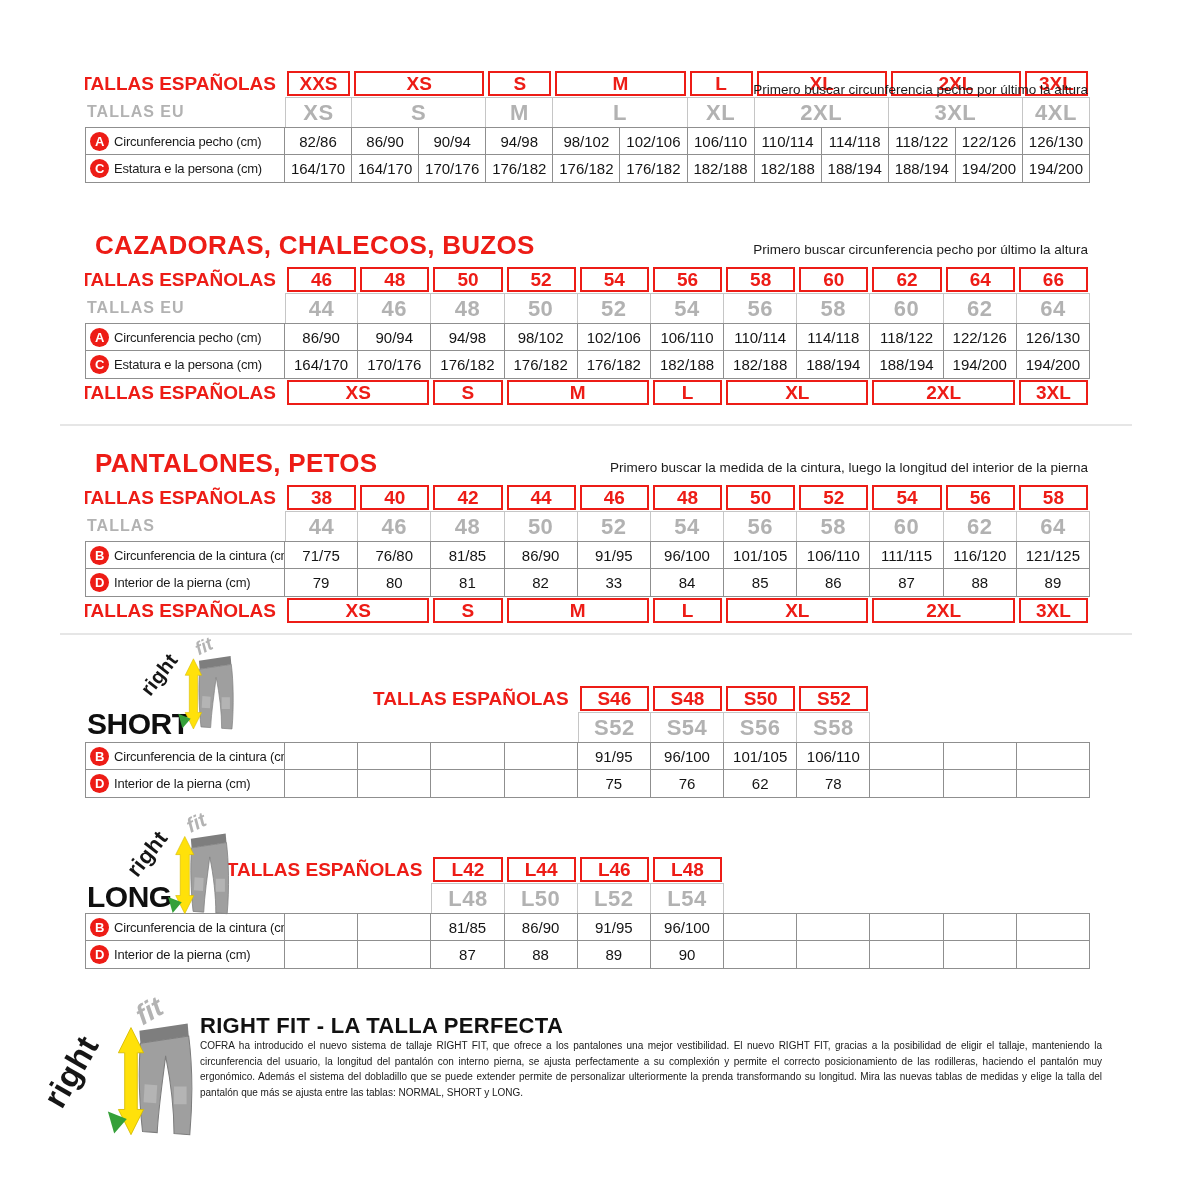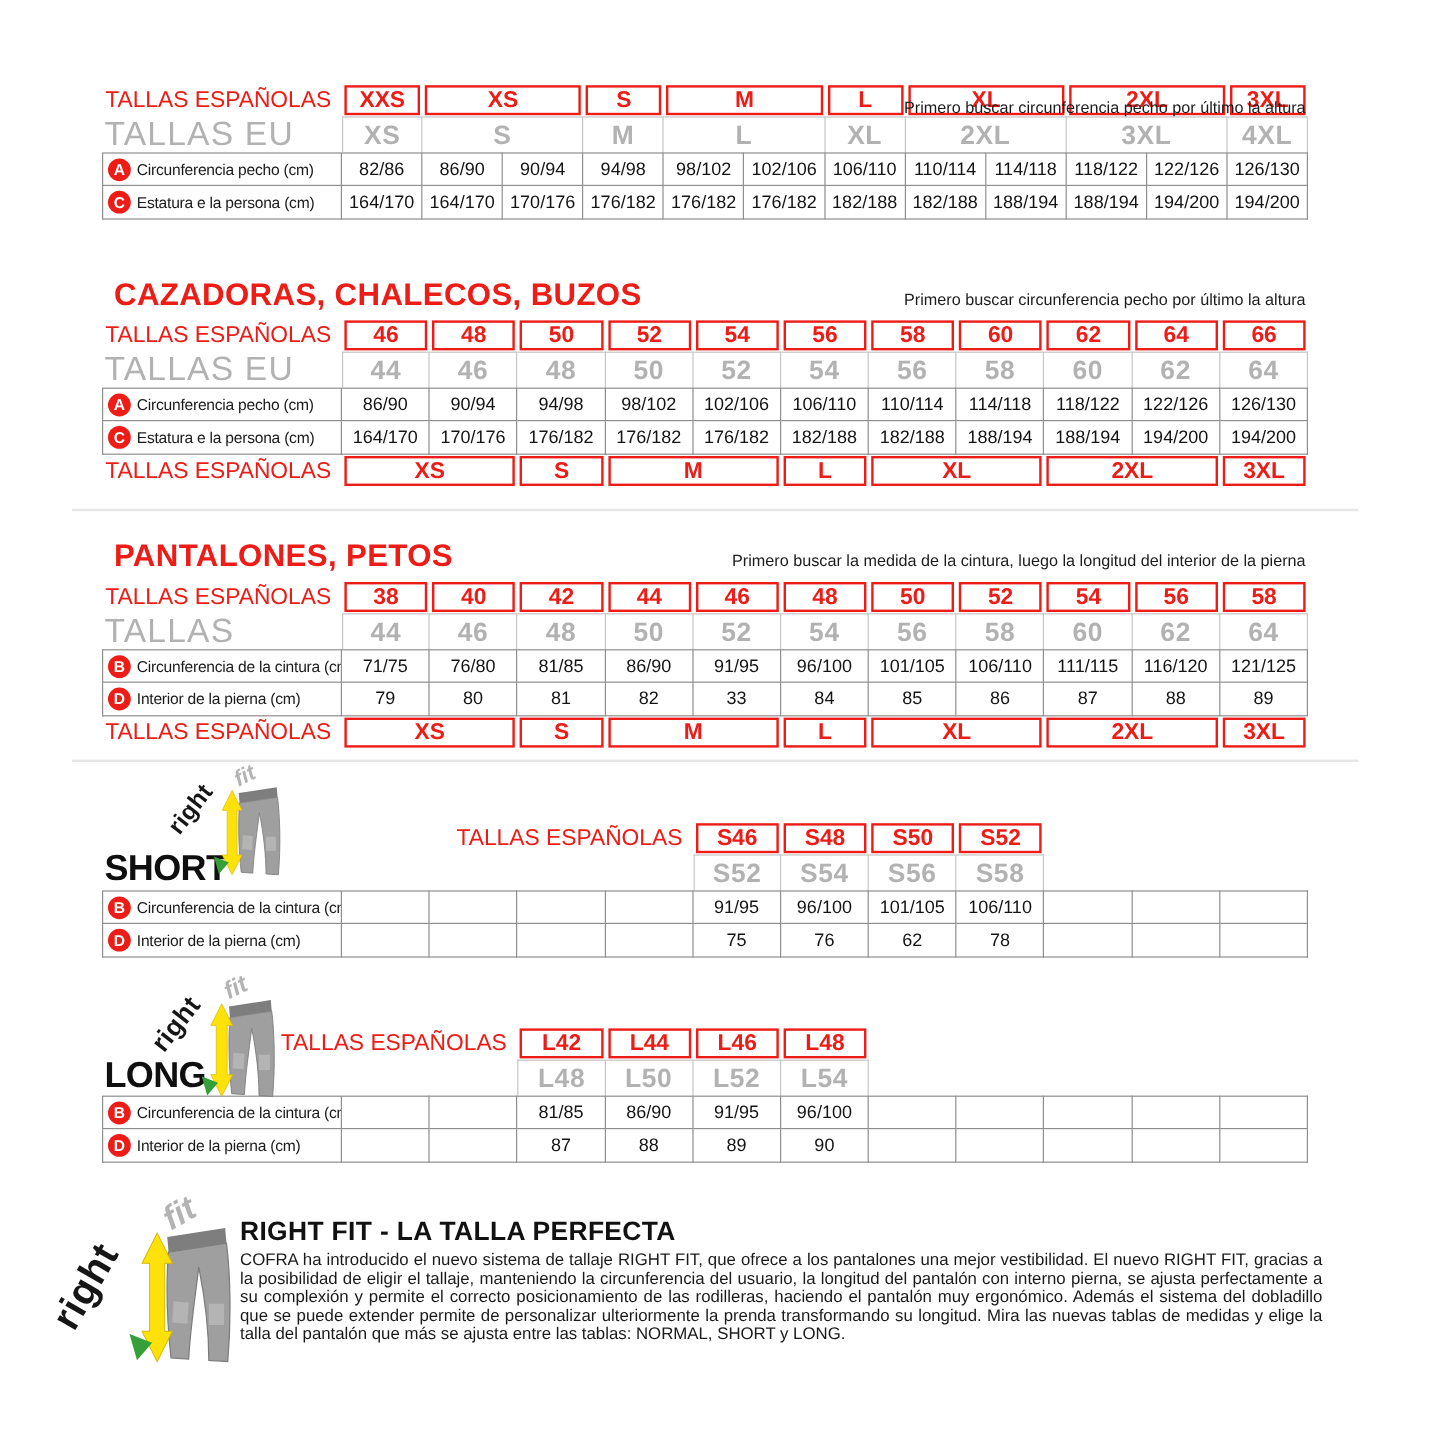--- a/index.html
+++ b/index.html
@@ -17,22 +17,22 @@
   .sec-title{margin:0 0 5px 10px;font-size:26px;font-weight:800;color:var(--red);letter-spacing:0.3px;}
   .sec-note{position:absolute;top:12px;right:2px;font-size:13.5px;color:#1c1c1c;}
 
   .size-table{width:100%;}
   .trow{display:grid;width:100%;}
   .trow-red{height:27px;}
   .trow-gray{height:30px;}
   .trow-data{height:28px;}
 
   .lab{display:flex;align-items:center;overflow:hidden;white-space:nowrap;}
-  .lab.red-lab{justify-content:flex-end;padding-right:9px;color:var(--red);font-weight:400;font-size:19px;}
-  .lab.gray-lab{color:var(--gray);font-weight:400;font-size:28px;letter-spacing:1px;padding-left:2px;}
+  .lab.red-lab{justify-content:flex-end;padding-right:9px;color:var(--red);font-weight:700;font-size:19px;}
+  .lab.gray-lab{color:var(--gray);font-weight:700;font-size:16px;letter-spacing:1px;padding-left:2px;}
   .lab.data-lab{font-size:13px;color:#1a1a1a;padding-left:4px;border:1px solid #8f8f8f;border-top:none;letter-spacing:-0.2px;}
 
   .c{display:flex;align-items:center;justify-content:center;overflow:hidden;}
   .c.red{border:2px solid var(--red);margin:1px 2px;color:var(--red);font-weight:800;font-size:19px;}
   .c.gray{border:1px solid #c6c6c6;border-left:none;border-bottom:none;color:var(--gray);font-weight:800;font-size:22px;letter-spacing:0.5px;}
   .c.gray.first{border-left:1px solid #c6c6c6;}
   .c.val{border:1px solid #8f8f8f;border-left:none;border-top:none;font-size:15px;color:#141414;}
   .trow.first-data .c.val,.trow.first-data .lab.data-lab{border-top:1px solid #8f8f8f;}
   .c.blank{border:none;}
 
@@ -52,21 +52,21 @@
   #logo-short{left:160px;top:642px;transform:scale(0.80);}
   #logo-long{left:148px;top:818px;transform:scale(0.88);}
   #logo-big{left:80px;top:1002px;transform:scale(1.22);}
   .rf-right{position:absolute;left:-30px;top:26px;transform:rotate(-52deg);font-size:25px;font-weight:800;color:#161616;letter-spacing:0.5px;}
   .rf-fit{position:absolute;left:44px;top:-8px;transform:rotate(-26deg);font-size:23px;font-weight:700;font-style:italic;color:#b3b3b3;}
   #logo-big .rf-right{left:-38px;top:42px;transform:rotate(-60deg);font-size:27px;}
   #logo-big .rf-fit{left:46px;top:-6px;transform:rotate(-30deg);}
   .rf-art{position:absolute;left:22px;top:12px;width:74px;height:104px;}
 
   .rf-heading{position:absolute;left:200px;top:998px;font-size:22px;font-weight:900;color:#111111;letter-spacing:0.3px;}
-  .rf-body{position:absolute;left:200px;top:1028px;width:902px;font-size:14px;line-height:15.6px;color:#1a1a1a;text-align:justify;}
+  .rf-body{position:absolute;left:200px;top:1028px;width:902px;font-size:10px;line-height:15.6px;color:#1a1a1a;text-align:justify;}
 </style>
 </head>
 <body>
 
 <div class="page">
 
   <section class="sec" id="sec-camisa">
     <div class="sec-note">Primero buscar circunferencia pecho por último la altura</div>
     <div class="size-table">
         <div class="trow trow-red" style="grid-template-columns: 200px repeat(12, 1fr);">

